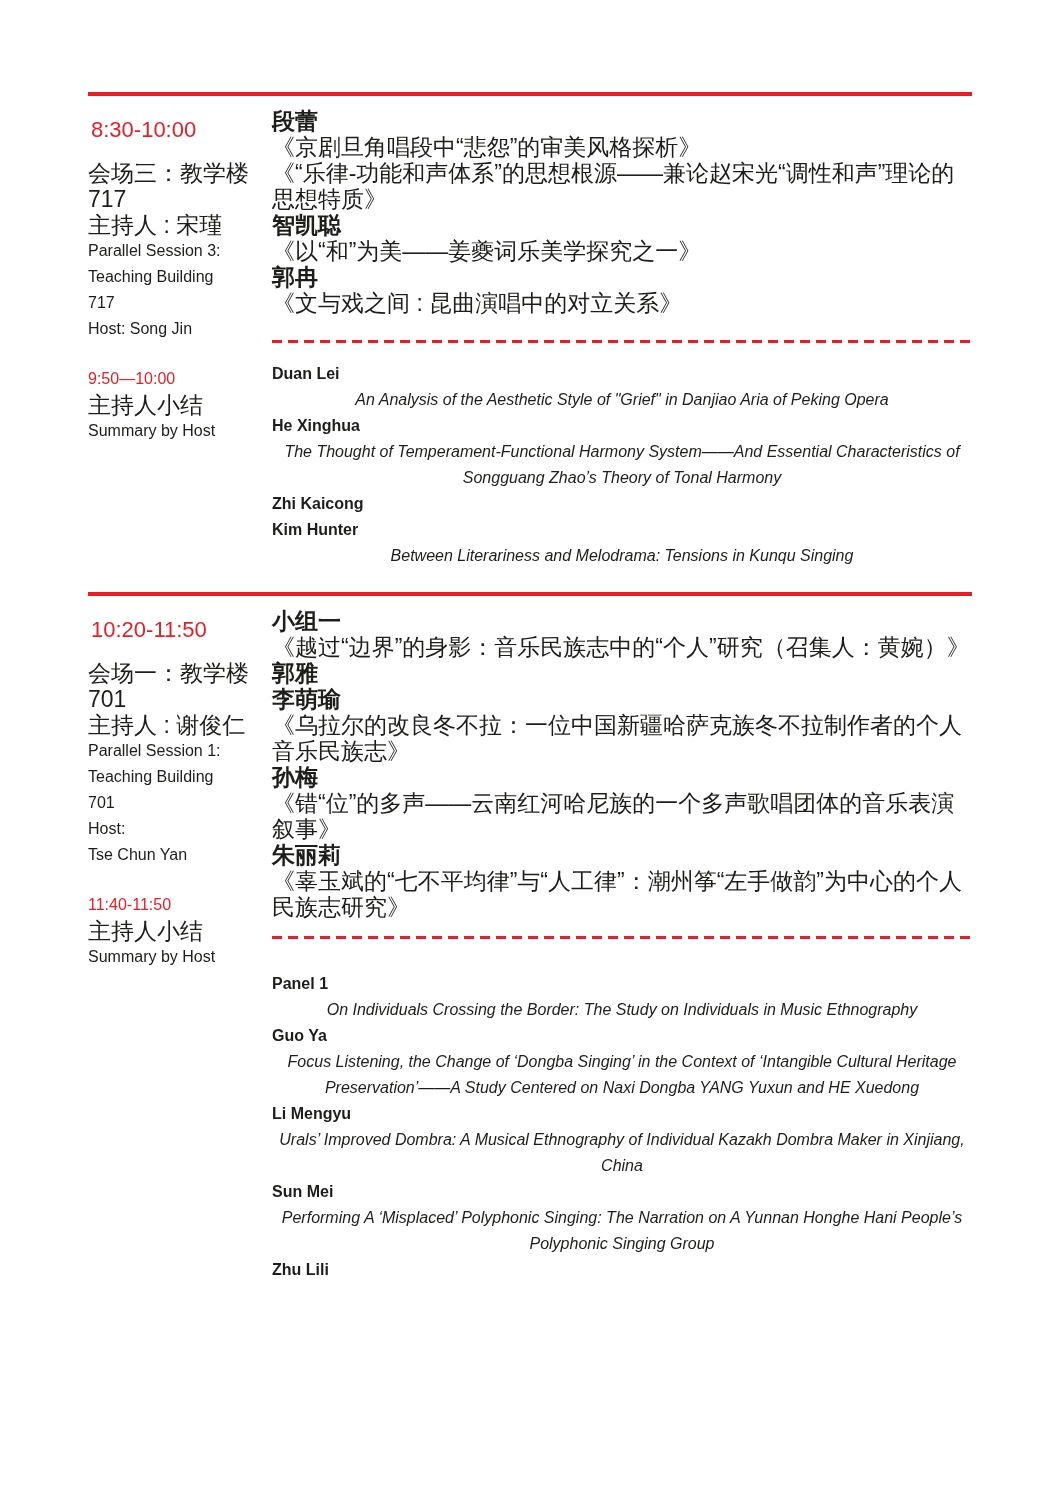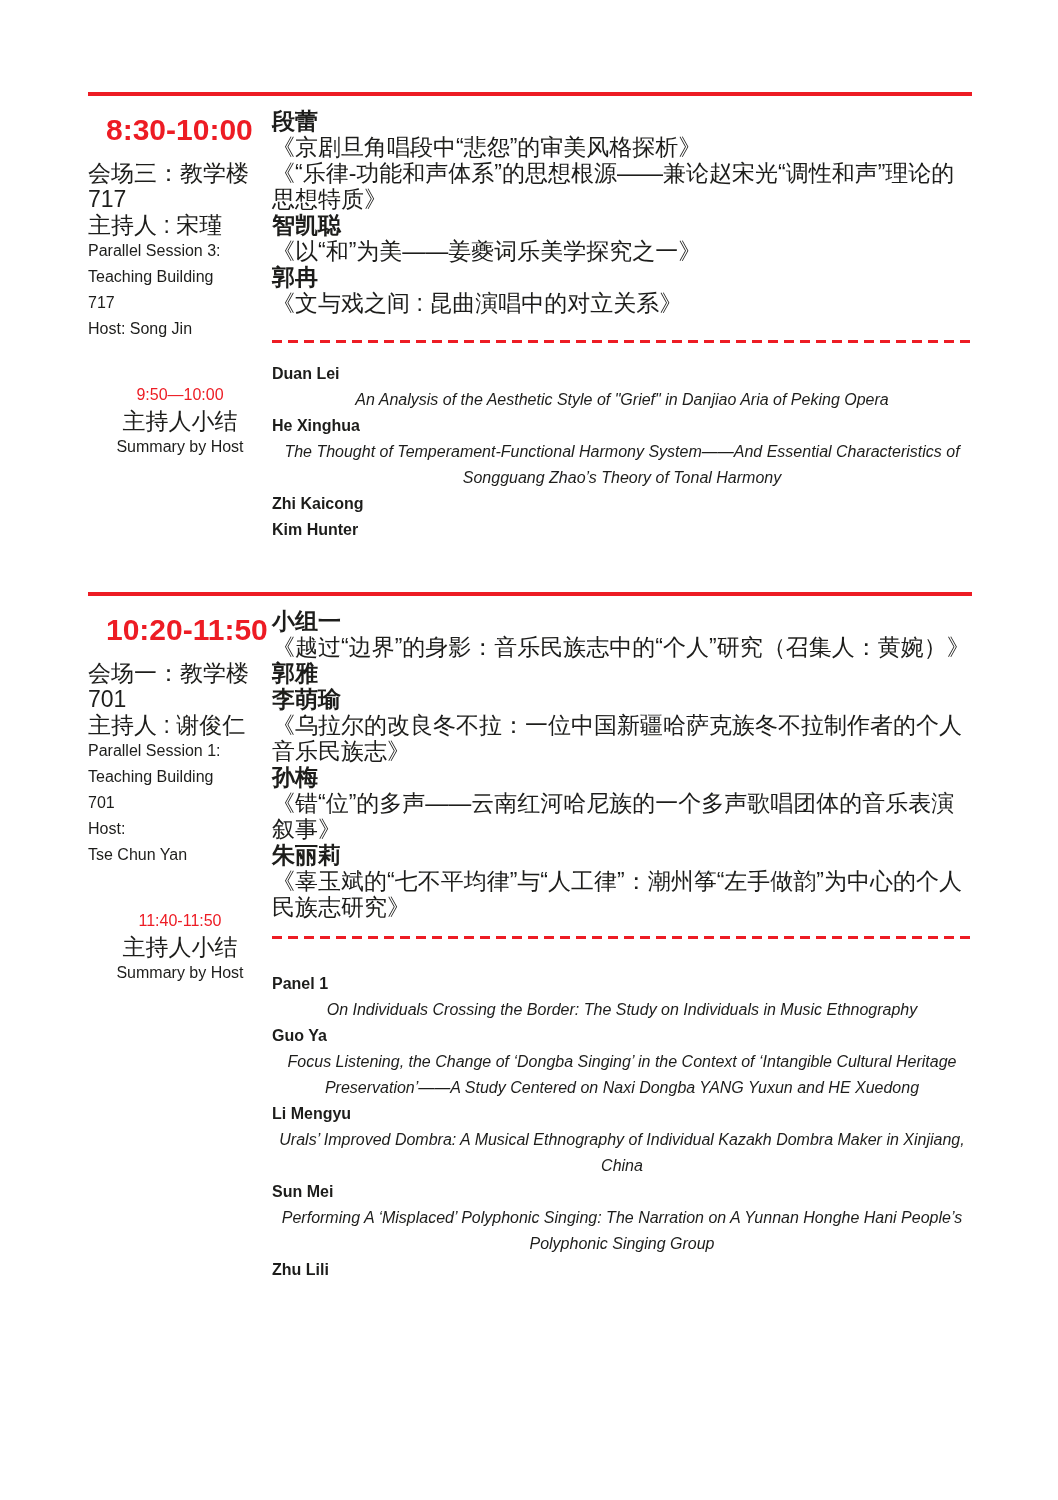--- a/index.html
+++ b/index.html
@@ -13,29 +13,28 @@
     overflow: hidden;
   }
   .session { position: absolute; left: 88px; width: 884px; }
   .rule { height: 4px; background: var(--accent, #ed1c24); }
   .cols { display: flex; align-items: flex-start; }
   .col-left { width: 184px; flex-shrink: 0; }
   .col-right { flex: 1; min-width: 0; padding-top: 12px; }
   p { margin: 0; font-size: 16px; line-height: 26px; }
   .cjk { font-size: 23px; }
   .time-big {
-    font-size: 30px;
+    font-size: 22px;
     line-height: 40px;
     color: var(--accent, #ed1c24);
-    margin: 14px 0 10px 18px;
+    margin: 14px 0 10px 3px;
     letter-spacing: 0;
-    font-weight: bold;
   }
   .red { color: var(--accent, #ed1c24); }
-  .summary { margin-top: 40px; text-align: center; }
+  .summary { margin-top: 24px; }
   .name { font-weight: bold; }
   .title-en { font-style: italic; text-align: center; }
   .dashed {
     height: 3px;
     margin: 24px 0 18px 0;
     background: repeating-linear-gradient(90deg,
       var(--accent, #ed1c24) 0 10px, transparent 10px 16px);
   }
   .dashed.big-gap { margin: 16px 0 32px 0; }
 </style>
@@ -84,20 +83,21 @@
         </div>
         <div class="entry">
           <p class="name">He Xinghua</p>
           <p class="title-en">The Thought of Temperament-Functional Harmony System——And Essential Characteristics of Songguang Zhao’s Theory of Tonal Harmony</p>
         </div>
         <div class="entry">
           <p class="name">Zhi Kaicong</p>
         </div>
         <div class="entry">
           <p class="name">Kim Hunter</p>
+          <p class="title-en">Between Literariness and Melodrama: Tensions in Kunqu Singing</p>
         </div>
       </div>
     </div>
   </section>
 
   <section class="session" style="top:592px">
     <div class="rule"></div>
     <div class="cols">
       <aside class="col-left">
         <div class="time-big">10:20-11:50</div>

